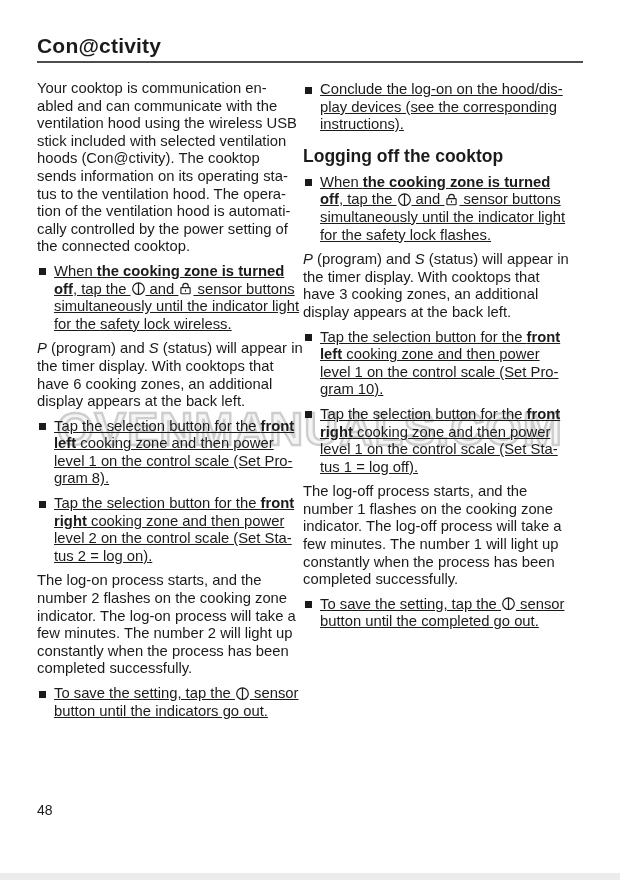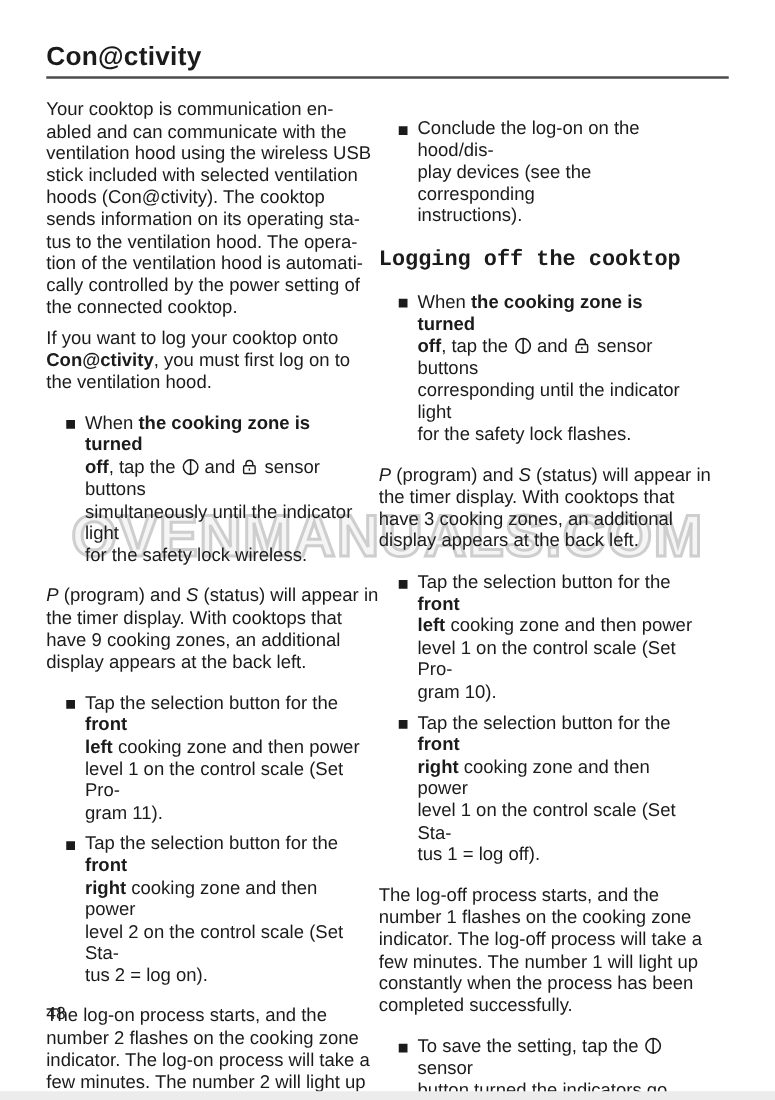--- a/index.html
+++ b/index.html
@@ -37,23 +37,23 @@
   .cols { display: flex; }
   .col { width: 266px; }
 
   .para {
     margin: 0 0 7px 0;
     font-size: 14.8px; line-height: 17.6px;
     white-space: pre-line;
   }
   h2 {
     margin: 12px 0 7px 0;
-    font-size: 17.5px; line-height: 21px; font-weight: bold; font-family: Liberation Mono, monospace;
+    font-size: 17.5px; line-height: 21px; font-weight: bold;
   }
-  ul.bullets { margin: 15px; padding: 0; list-style: none; }
+  ul.bullets { margin: 1px; padding: 0; list-style: none; text-decoration: underline; }
   ul.bullets li {
     position: relative; padding-left: 16px; margin: 0 0 7px 0;
     font-size: 14.8px; line-height: 17.6px; white-space: pre-line;
   }
   ul.bullets li::before {
     content: ""; position: absolute; left: 1px; top: 5.5px;
     width: 7px; height: 7px; background: #1b1b1b;
   }
   .b { font-weight: bold; }
   .it { font-style: italic; }
@@ -89,45 +89,42 @@
         <p class="para"><span>Your cooktop is communication en-
 abled and can communicate with the
 ventilation hood using the wireless USB
 stick included with selected ventilation
 hoods (Con@ctivity). The cooktop
 sends information on its operating sta-
 tus to the ventilation hood. The opera-
 tion of the ventilation hood is automati-
 cally controlled by the power setting of
 the connected cooktop.</span></p>
-        <p class="para"><span>If you want to log your cooktop onto
-</span><span class="b">Con@ctivity</span><span>, you must first log on to
-the ventilation hood.</span></p>
         <ul class="bullets">
           <li><span>When </span><span class="b">the cooking zone is turned
 off</span><span>, tap the </span><svg class="inline-icon" viewBox="0 0 16 16" aria-hidden="true">
     <circle cx="8" cy="8.2" r="6.2" fill="none" stroke="currentColor" stroke-width="1.3"></circle>
     <line x1="8" y1="2.1" x2="8" y2="14.3" stroke="currentColor" stroke-width="1.3"></line>
   </svg><span> and </span><svg class="inline-icon" viewBox="0 0 16 16" aria-hidden="true">
     <path d="M5.1 7 V5.4 a2.9 2.9 0 0 1 5.8 0 V7" fill="none" stroke="currentColor" stroke-width="1.2"></path>
     <rect x="3.1" y="7" width="9.8" height="6.6" rx="0.8" fill="none" stroke="currentColor" stroke-width="1.2"></rect>
     <line x1="8" y1="9.2" x2="8" y2="11.4" stroke="currentColor" stroke-width="1.2"></line>
   </svg><span> sensor buttons
 simultaneously until the indicator light
 for the safety lock wireless.</span></li>
         </ul>
         <p class="para"><span class="it">P</span><span> (program) and </span><span class="it">S</span><span> (status) will appear in
 the timer display. With cooktops that
-have 9 cooking zones, an additional
+have 6 cooking zones, an additional
 display appears at the back left.</span></p>
         <ul class="bullets">
           <li><span>Tap the selection button for the </span><span class="b">front
 left</span><span> cooking zone and then power
 level 1 on the control scale (Set Pro-
-gram 11).</span></li>
+gram 8).</span></li>
           <li><span>Tap the selection button for the </span><span class="b">front
 right</span><span> cooking zone and then power
 level 2 on the control scale (Set Sta-
 tus 2 = log on).</span></li>
         </ul>
         <p class="para"><span>The log-on process starts, and the
 number 2 flashes on the cooking zone
 indicator. The log-on process will take a
 few minutes. The number 2 will light up
 constantly when the process has been
@@ -151,21 +148,21 @@
         <ul class="bullets">
           <li><span>When </span><span class="b">the cooking zone is turned
 off</span><span>, tap the </span><svg class="inline-icon" viewBox="0 0 16 16" aria-hidden="true">
     <circle cx="8" cy="8.2" r="6.2" fill="none" stroke="currentColor" stroke-width="1.3"></circle>
     <line x1="8" y1="2.1" x2="8" y2="14.3" stroke="currentColor" stroke-width="1.3"></line>
   </svg><span> and </span><svg class="inline-icon" viewBox="0 0 16 16" aria-hidden="true">
     <path d="M5.1 7 V5.4 a2.9 2.9 0 0 1 5.8 0 V7" fill="none" stroke="currentColor" stroke-width="1.2"></path>
     <rect x="3.1" y="7" width="9.8" height="6.6" rx="0.8" fill="none" stroke="currentColor" stroke-width="1.2"></rect>
     <line x1="8" y1="9.2" x2="8" y2="11.4" stroke="currentColor" stroke-width="1.2"></line>
   </svg><span> sensor buttons
-corresponding until the indicator light
+simultaneously until the indicator light
 for the safety lock flashes.</span></li>
         </ul>
         <p class="para"><span class="it">P</span><span> (program) and </span><span class="it">S</span><span> (status) will appear in
 the timer display. With cooktops that
 have 3 cooking zones, an additional
 display appears at the back left.</span></p>
         <ul class="bullets">
           <li><span>Tap the selection button for the </span><span class="b">front
 left</span><span> cooking zone and then power
 level 1 on the control scale (Set Pro-
@@ -179,21 +176,21 @@
 number 1 flashes on the cooking zone
 indicator. The log-off process will take a
 few minutes. The number 1 will light up
 constantly when the process has been
 completed successfully.</span></p>
         <ul class="bullets">
           <li><span>To save the setting, tap the </span><svg class="inline-icon" viewBox="0 0 16 16" aria-hidden="true">
     <circle cx="8" cy="8.2" r="6.2" fill="none" stroke="currentColor" stroke-width="1.3"></circle>
     <line x1="8" y1="2.1" x2="8" y2="14.3" stroke="currentColor" stroke-width="1.3"></line>
   </svg><span> sensor
-button turned the indicators go out.</span></li>
+button until the completed go out.</span></li>
         </ul>
       </div>
 
     </div>
   </div>
 
   <div class="page-number">48</div>
   <div class="bottom-edge"></div>
 </div>
 

